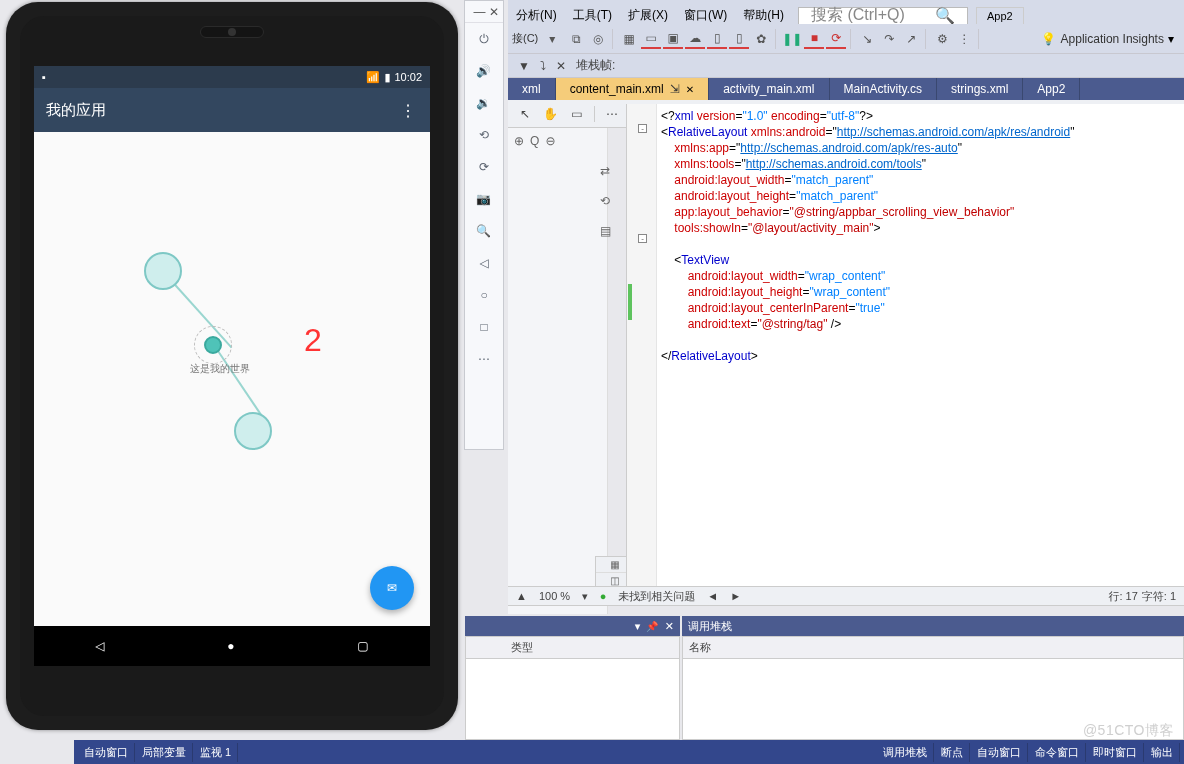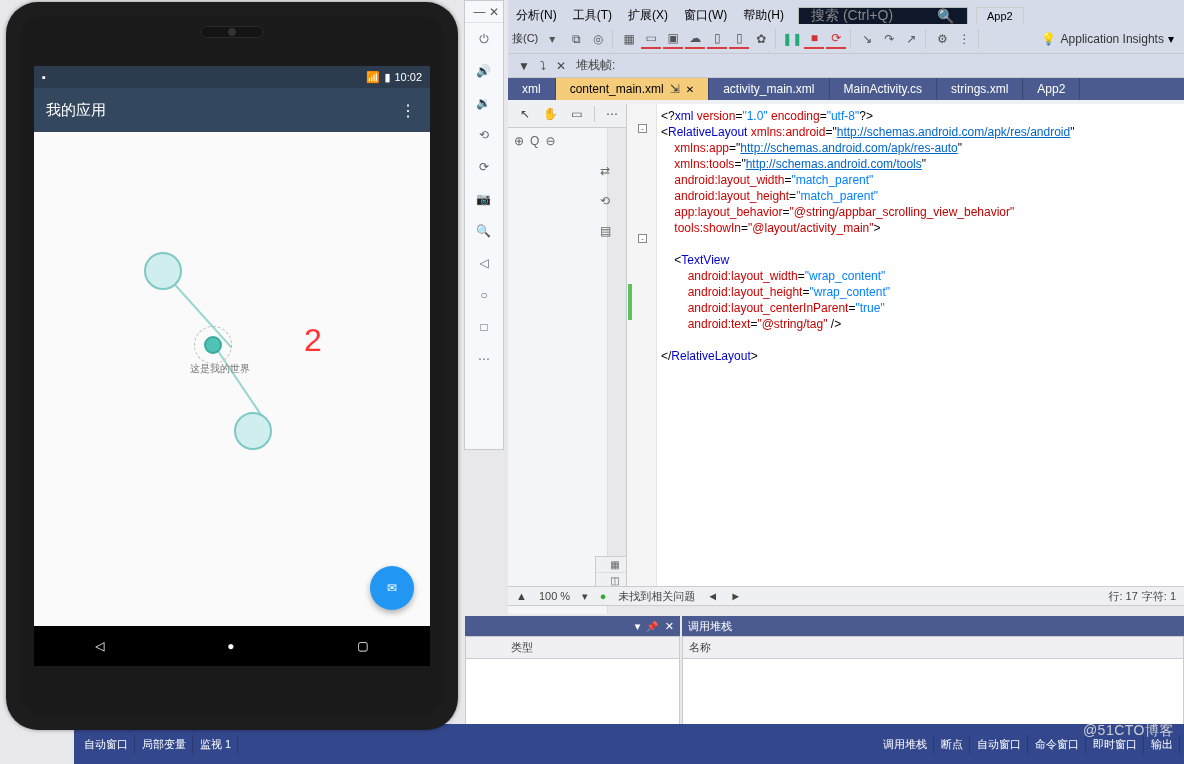--- a/index.html
+++ b/index.html
@@ -2,21 +2,21 @@
 <html><head>
 <meta charset="utf-8">
 <style>
 *{box-sizing:border-box;margin:0;padding:0;font-family:"Microsoft YaHei","Segoe UI",sans-serif}
 body{width:1184px;height:764px;background:#fff;position:relative;overflow:hidden;font-size:12px}
 
 .vs-bg{position:absolute;left:0;top:0;right:0;bottom:0;background:#e8e8ec}
 
 .menubar{position:absolute;left:465;left:508px;top:0;right:0;height:32px;background:#d6dbe9;display:flex;align-items:center;border-bottom:1px solid #ccc}
 .menubar span{padding:3px 8px}
-.menubar .search{margin-left:6px;width:170px;height:18px;border:1px solid #bbb;background:#0f172a;padding:0 4px;color:#888;font-size:14px;display:flex;align-items:center;justify-content:space-between}
+.menubar .search{margin-left:6px;width:170px;height:18px;border:1px solid #bbb;background:#ffffff;padding:0 4px;color:#888;font-size:16px;display:flex;align-items:center;justify-content:space-between}
 .menubar .mag{color:#666}
 .menubar .app2{margin-left:8px;background:#d6dbe9;border:1px solid #ccc;padding:2px 10px;font-size:11px}
 
 .toolbar1{position:absolute;left:508px;top:24px;right:0;height:30px;background:#d6dbe9;display:flex;align-items:center;gap:4px;padding:0 4px;border-bottom:1px solid #c8c8d0}
 .tb-btn{width:20px;height:20px;display:inline-flex;align-items:center;justify-content:center;color:#555;cursor:pointer}
 .toolbar1 .grp{display:flex;gap:2px;border-right:1px solid #c8c8d0;padding-right:4px;margin-right:2px}
 .toolbar1 .red-line{border-bottom:2px solid #d93d3d}
 .toolbar1 .app-ins{margin-left:auto;display:flex;align-items:center;gap:4px;padding-right:6px}
 .toolbar1 .bulb{color:#e8a33d}
 
@@ -45,21 +45,21 @@
 .green-bar{position:absolute;left:1px;top:180px;width:4px;height:36px;background:#5ec35e}
 
 .edstatus{position:absolute;left:508px;right:0;bottom:158px;height:20px;background:#eef0f4;border-top:1px solid #ccc;border-bottom:1px solid #ccc;display:flex;align-items:center;padding:0 8px;color:#444;font-size:11px;gap:12px}
 .edstatus .right{margin-left:auto;display:flex;gap:4px}
 
 .panelcap{position:absolute;left:465px;right:700px;height:20px;top:0;background:#4b5b8f;color:#fff;font-size:11px;display:flex;align-items:center;padding:0 6px;justify-content:flex-end;gap:6px}
 .panelcap .pin{font-size:10px}
 .panelbody{position:absolute;background:#fff;border:1px solid #ccc}
 .panel-hdr{background:#f0f0f4;border-bottom:1px solid #ccc;padding:3px 6px;color:#444;font-size:11px;display:flex;gap:36px}
 
-.bluebar{position:absolute;left:74px;right:0;bottom:0;height:40px;background:#33478c;display:flex;align-items:center;color:#fff;font-size:11px;padding:0 4px;gap:1px}
+.bluebar{position:absolute;left:74px;right:0;bottom:0;height:24px;background:#33478c;display:flex;align-items:center;color:#fff;font-size:11px;padding:0 4px;gap:1px}
 .bluebar .btab{padding:2px 6px;background:#33478c;border-right:1px solid #2a3a70}
 .watermark{position:absolute;right:10px;bottom:24px;color:#cfcfcf;font-size:14px;letter-spacing:.5px}
 
 .emu-ctrl{position:absolute;left:464px;top:0;width:40px;height:450px;background:#f7f8fb;border:1px solid #c8cad0;display:flex;flex-direction:column;align-items:center}
 .emu-ctrl .title{width:100%;height:22px;display:flex;align-items:center;justify-content:flex-end;padding:0 4px;border-bottom:1px solid #e0e0e6}
 .emu-ctrl .title span{color:#555}
 .emu-ctrl .btn{width:40px;height:32px;display:flex;align-items:center;justify-content:center;color:#5c6470}
 
 .device{position:absolute;left:6px;top:2px;width:452px;height:728px;background:#1d1d1d;border-radius:32px;box-shadow:0 0 4px rgba(0,0,0,.4)}
 .device .inner{position:absolute;left:14px;top:14px;right:14px;bottom:14px;background:#1a1a1a;border-radius:24px}

